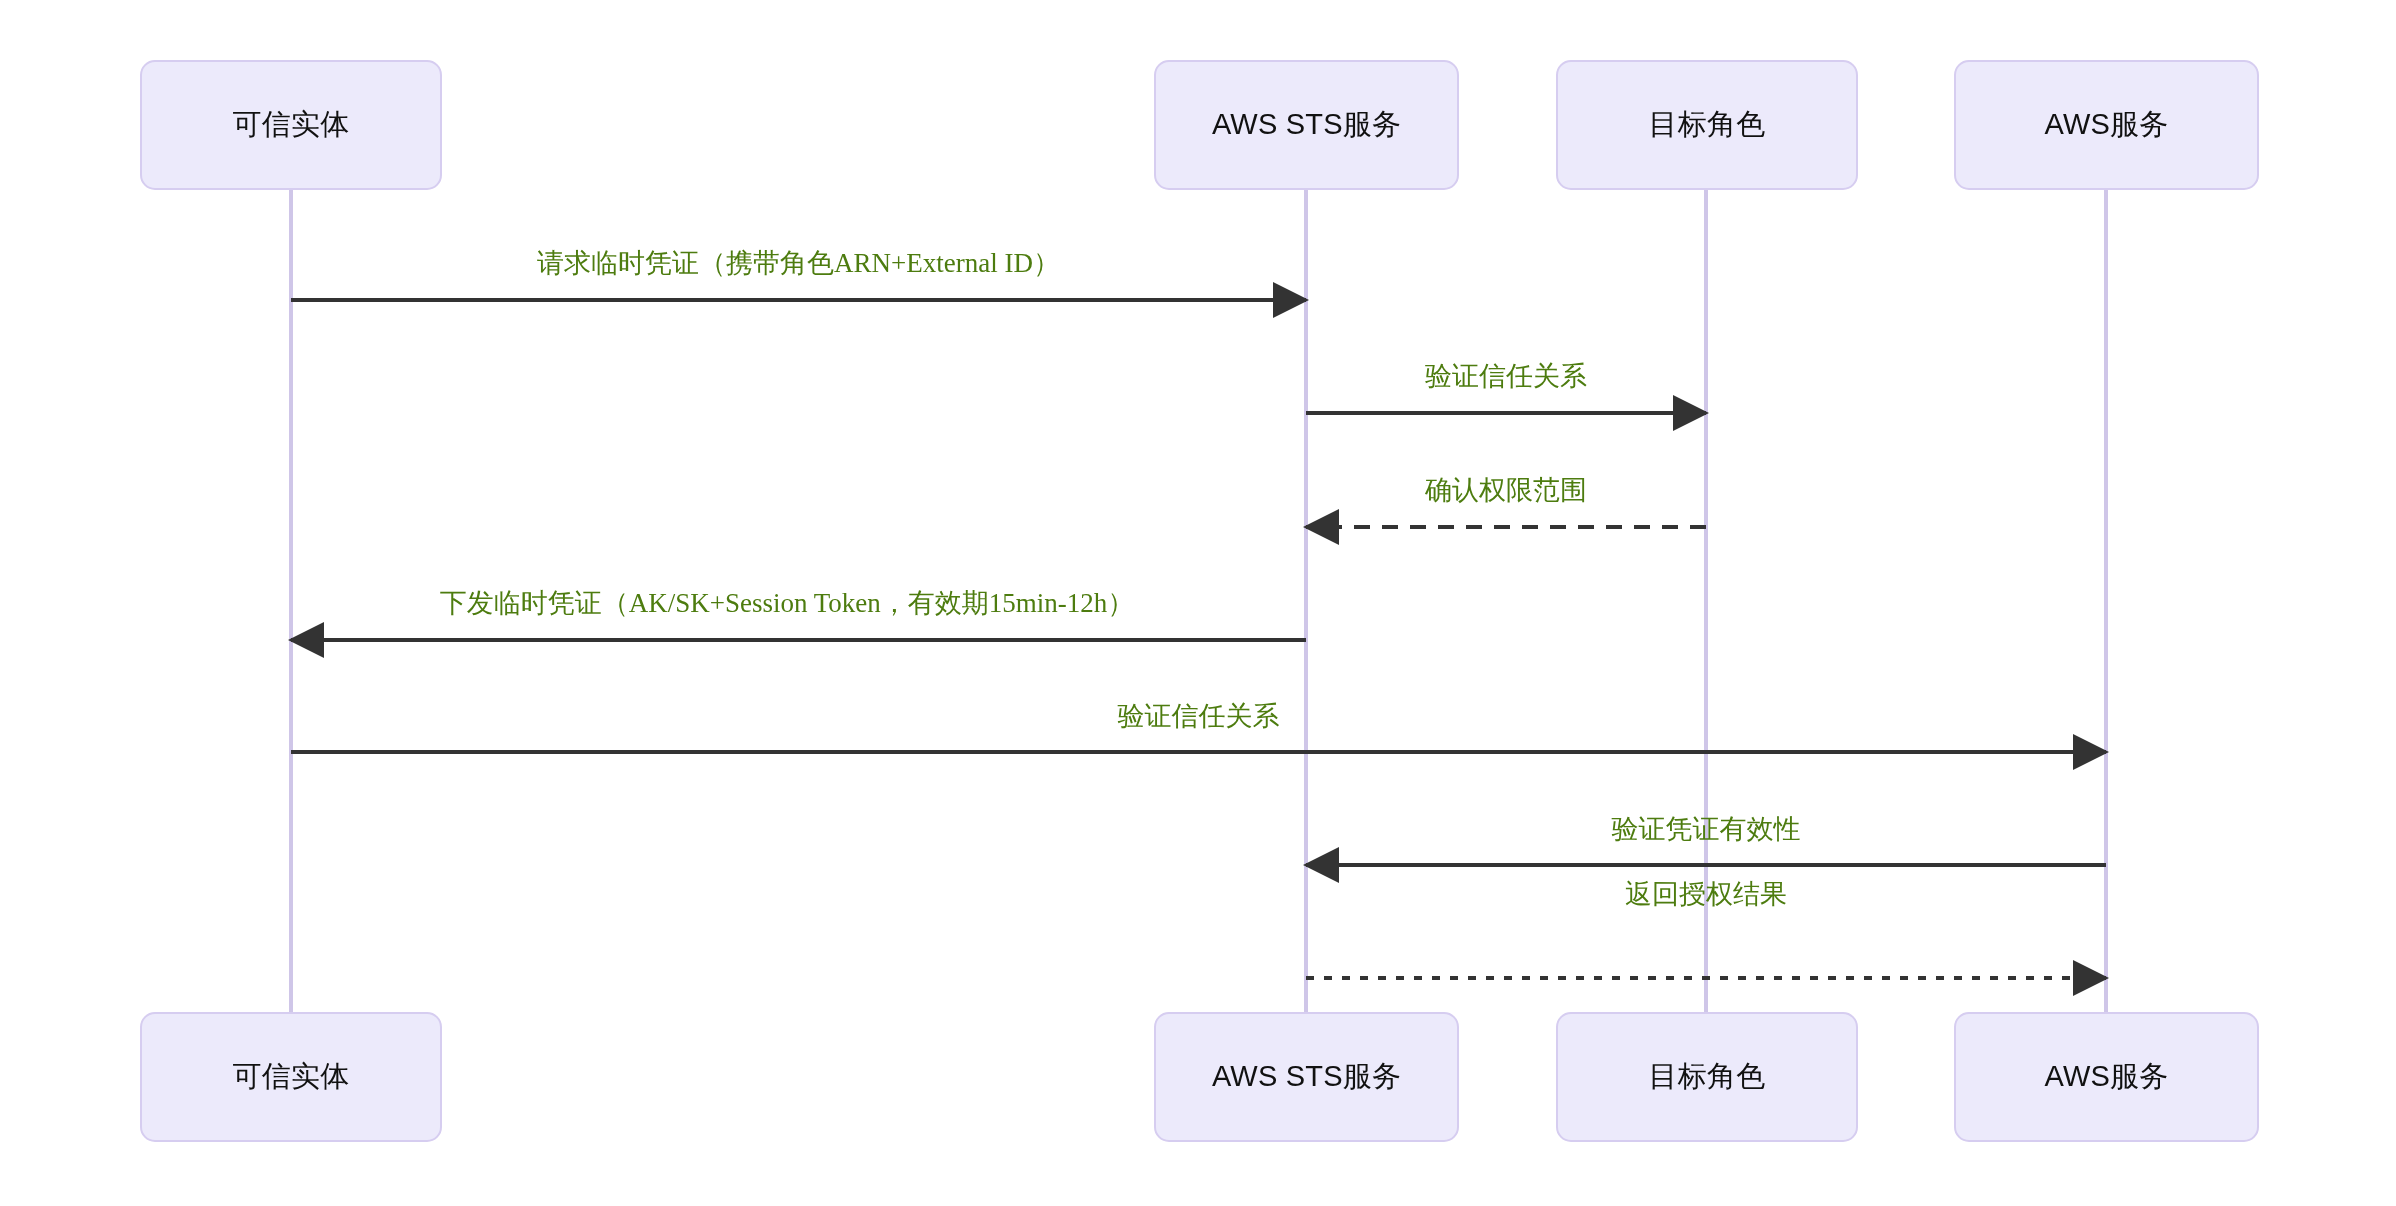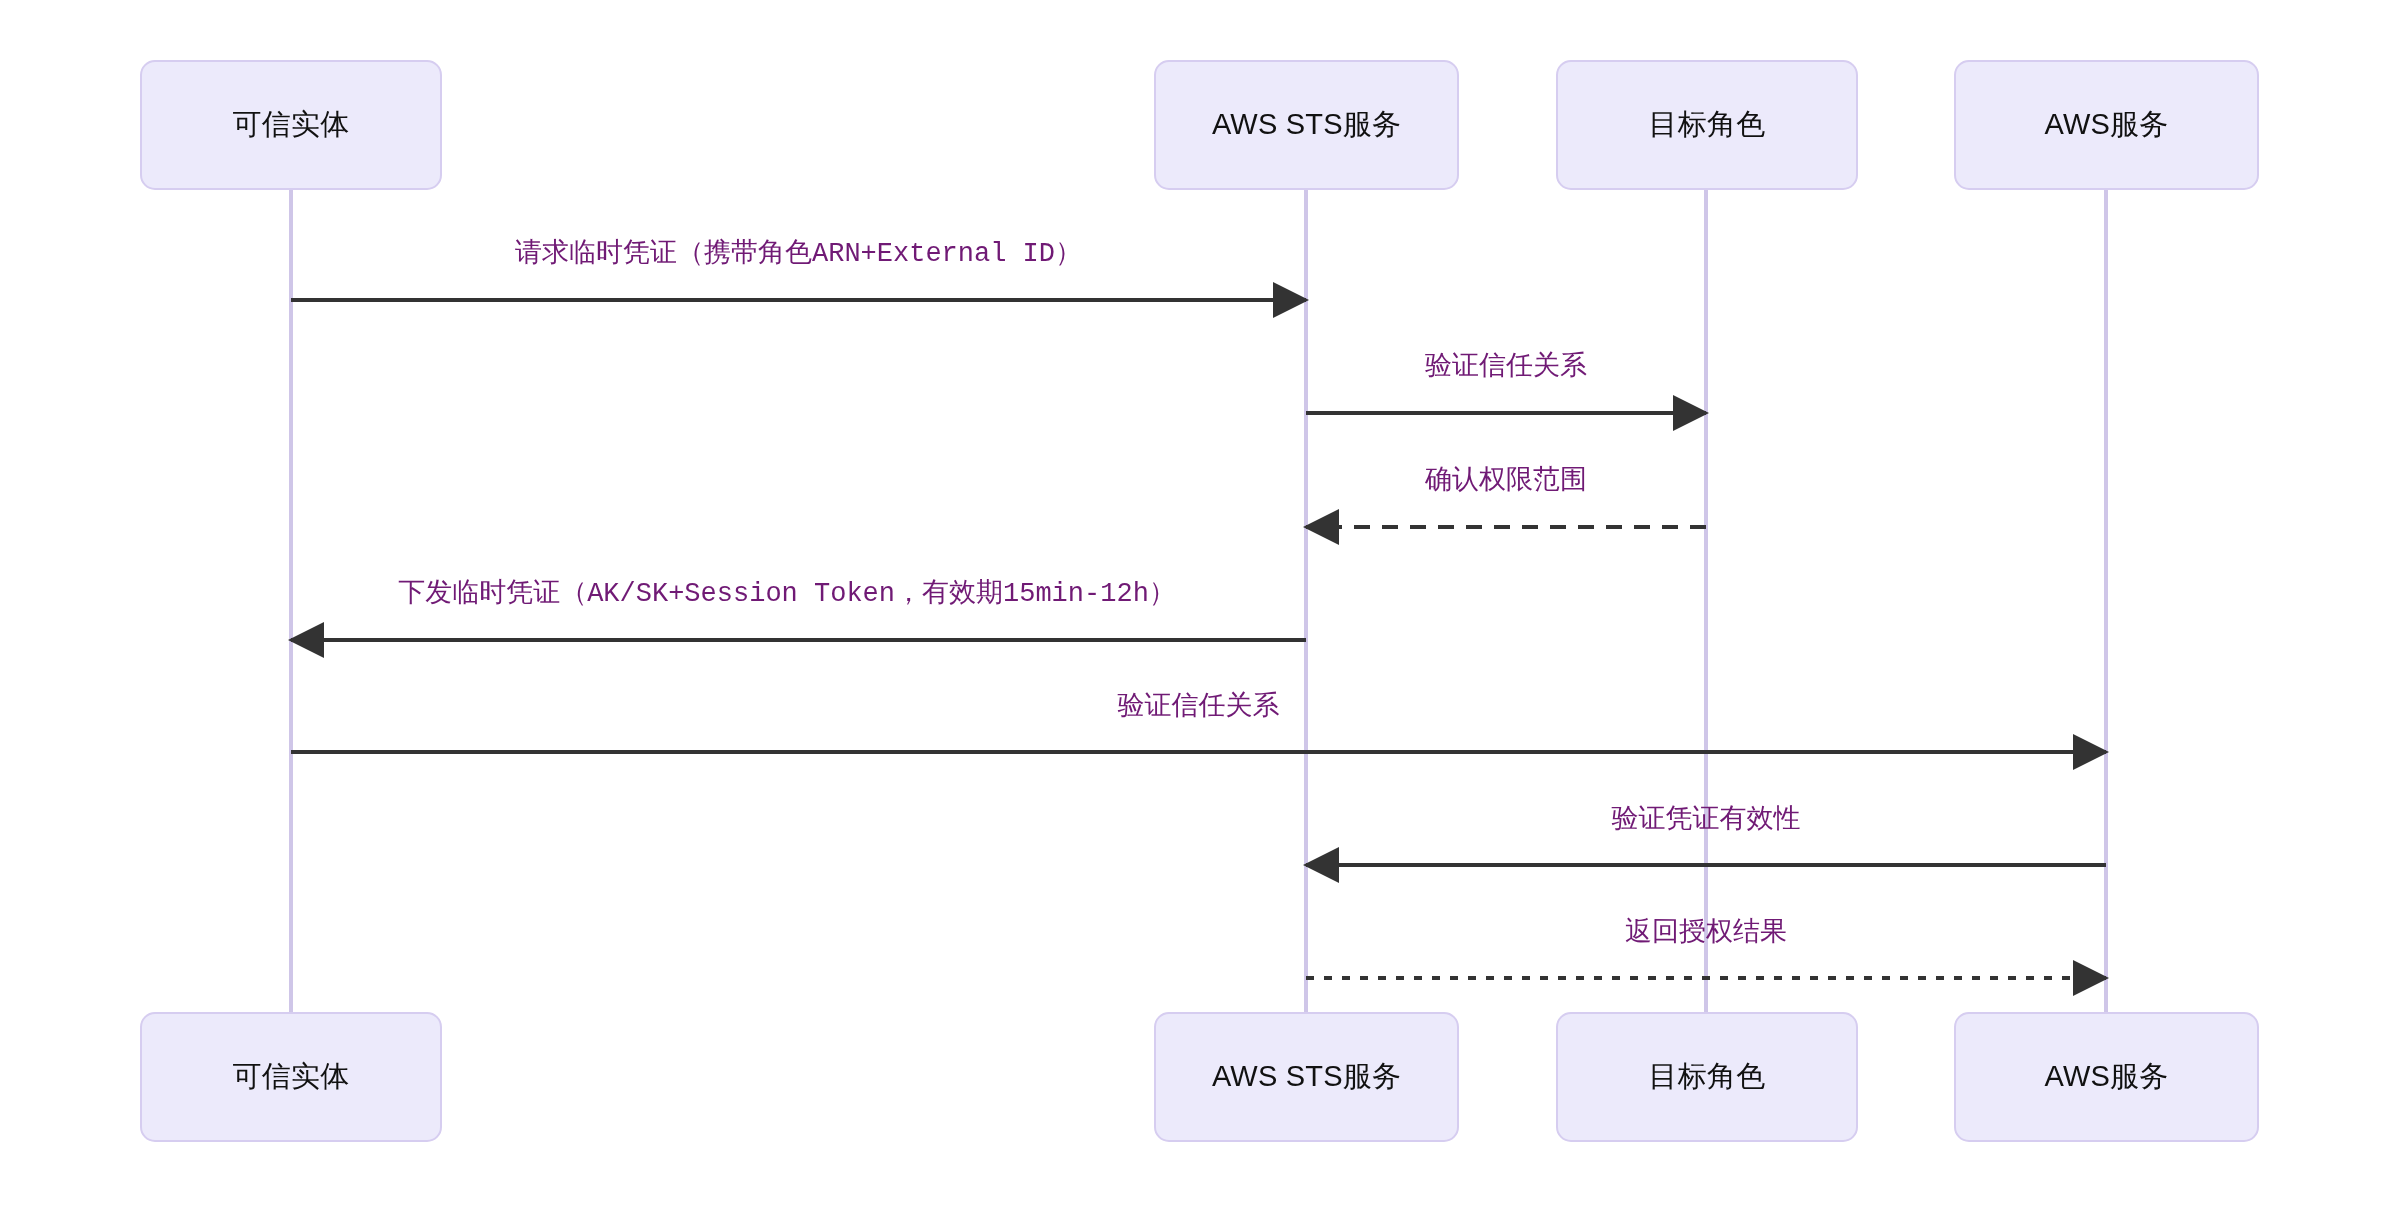--- a/index.html
+++ b/index.html
@@ -36,26 +36,27 @@
     justify-content: center;
     color: #111111;
     font-size: 29px;
     font-family: "Liberation Sans", "DejaVu Sans", sans-serif;
     font-weight: 400;
     letter-spacing: 0.2px;
     white-space: nowrap;
   }
   .msg-label {
     position: absolute;
-    color: #701a75;
+    color: #4d7c0f;
     font-size: 27px;
-    font-family: Liberation Mono, monospace;
+    font-family: Liberation Serif, serif;
     white-space: nowrap;
     transform: translateX(-50%);
     text-align: center;
+    margin-top: 11px;
   }
 </style>
 </head>
 <body>
 
 <div id="diagram-root">
 
   <svg class="layer" viewBox="0 0 2396 1206" xmlns="http://www.w3.org/2000/svg">
     <defs>
       <marker id="arrow-right" viewBox="0 0 12 12" refX="11" refY="6" markerWidth="9" markerHeight="9" orient="auto-start-reverse">
@@ -112,16 +113,16 @@
       </div>
     </div>
 
   <div id="message-labels">
       <div class="msg-label" style="left: 798.5px; top: 234px;">请求临时凭证（携带角色ARN+External ID）</div>
       <div class="msg-label" style="left: 1506px; top: 347px;">验证信任关系</div>
       <div class="msg-label" style="left: 1506px; top: 461px;">确认权限范围</div>
       <div class="msg-label" style="left: 787px; top: 574px;">下发临时凭证（AK/SK+Session Token，有效期15min-12h）</div>
       <div class="msg-label" style="left: 1198.5px; top: 687px;">验证信任关系</div>
       <div class="msg-label" style="left: 1706px; top: 800px;">验证凭证有效性</div>
-      <div class="msg-label" style="left: 1706px; top: 913px;">返回授权结果</div>
+      <div class="msg-label" style="left: 1706px; top: 865px;">返回授权结果</div>
     </div>
 
 </div>
 
 </body></html>

